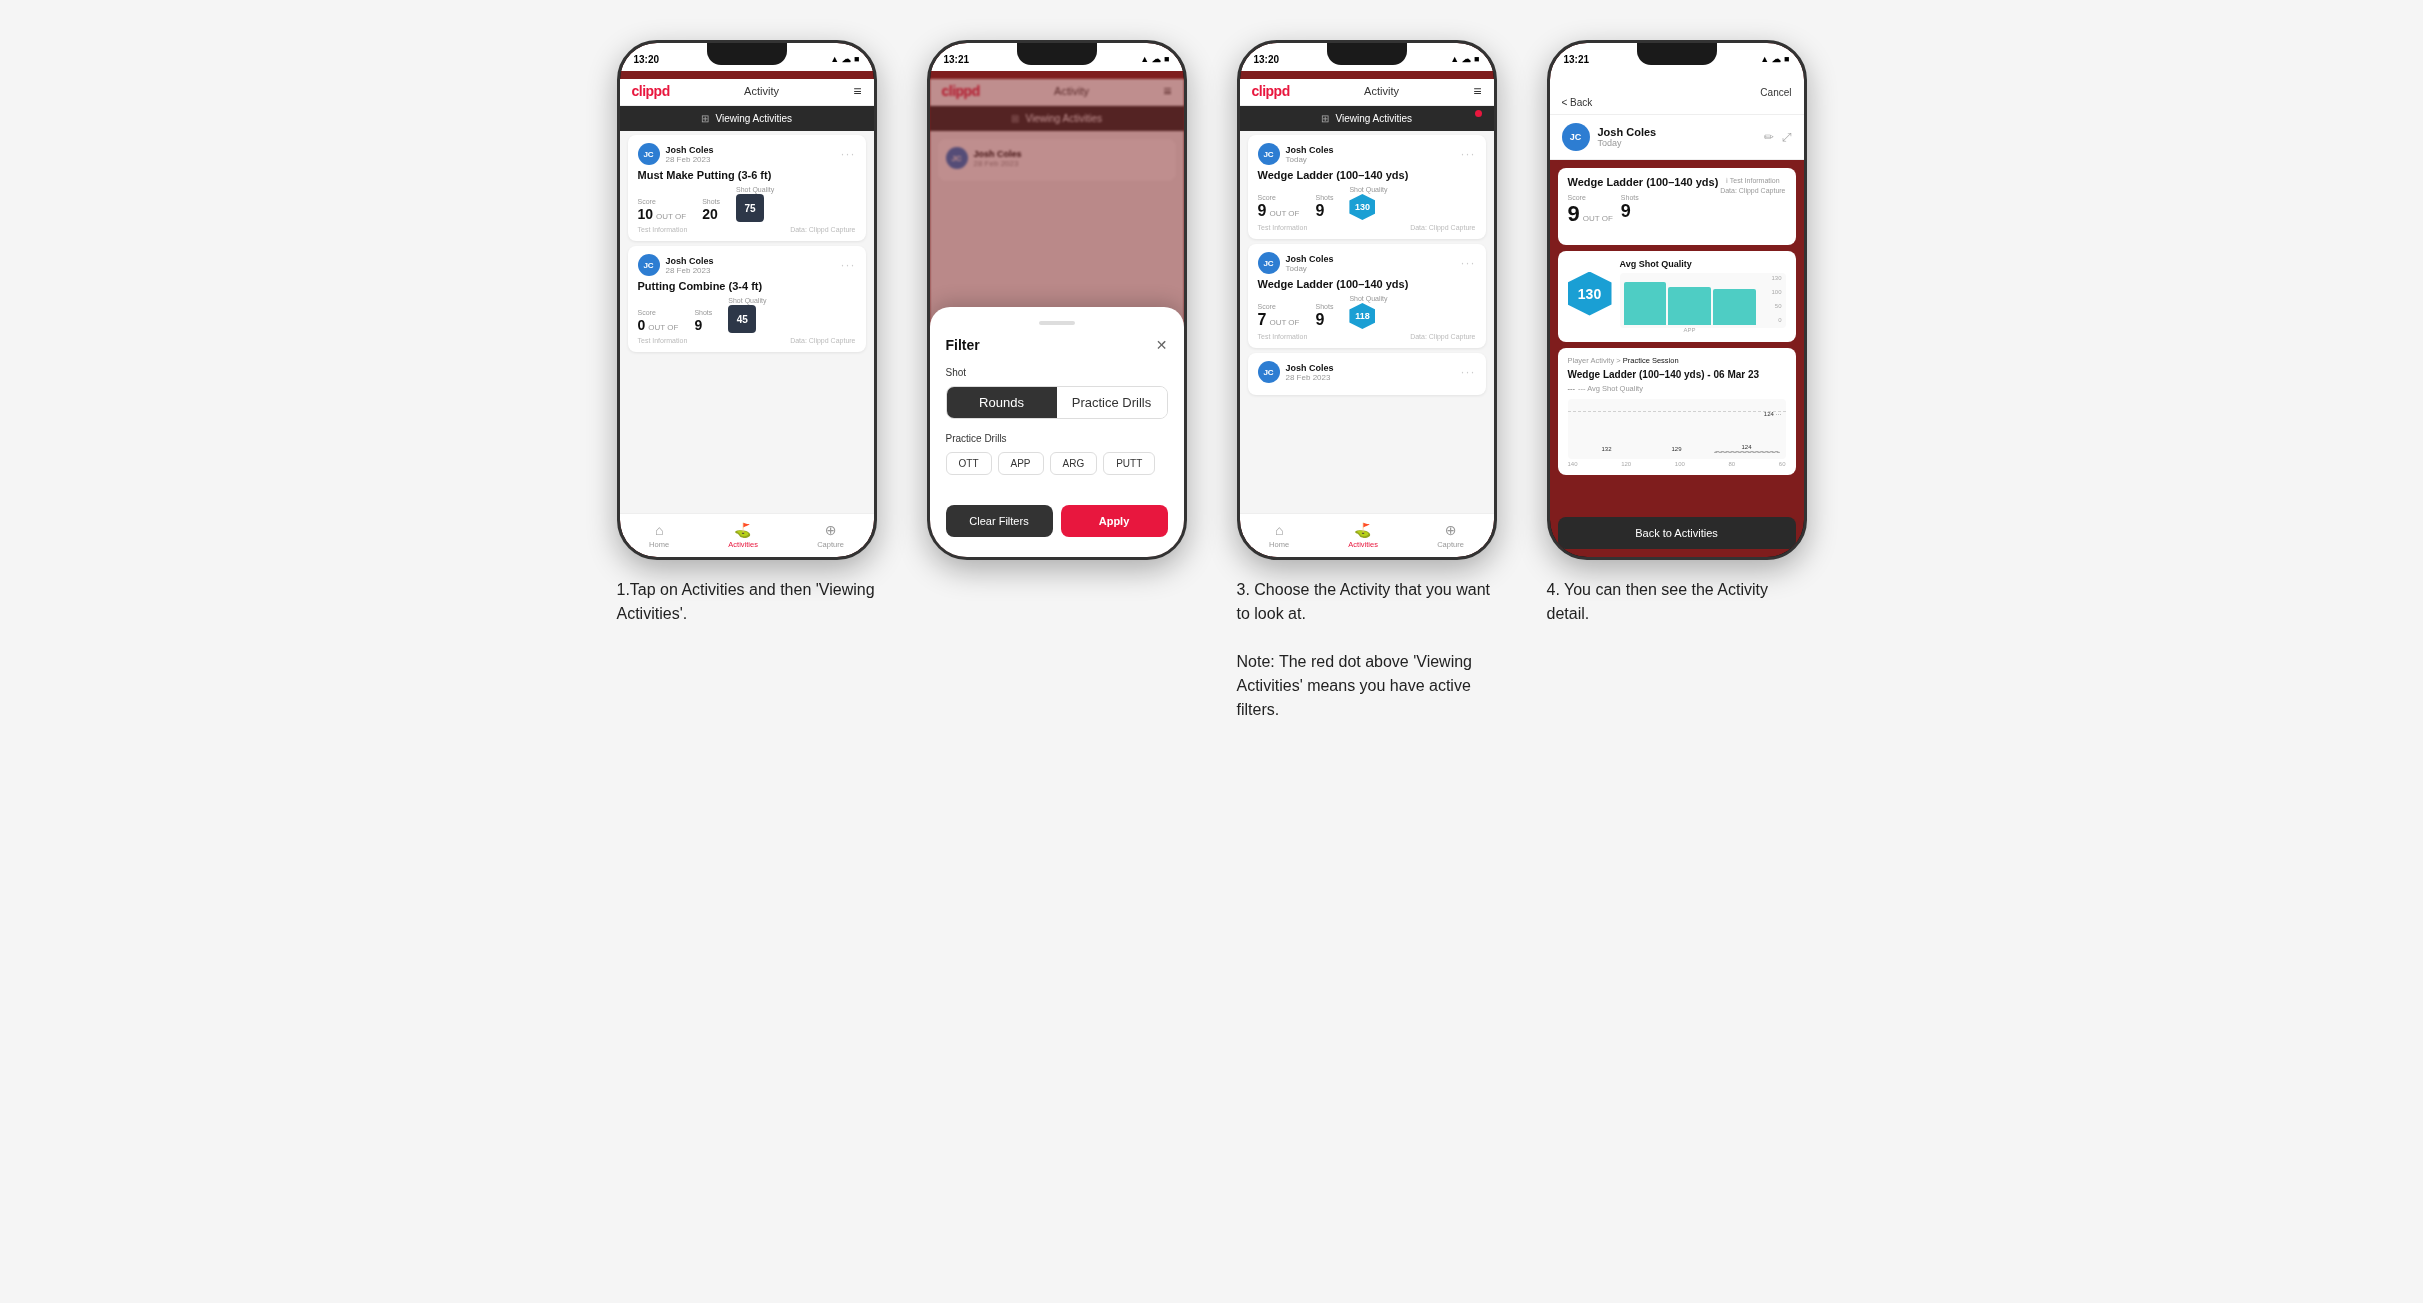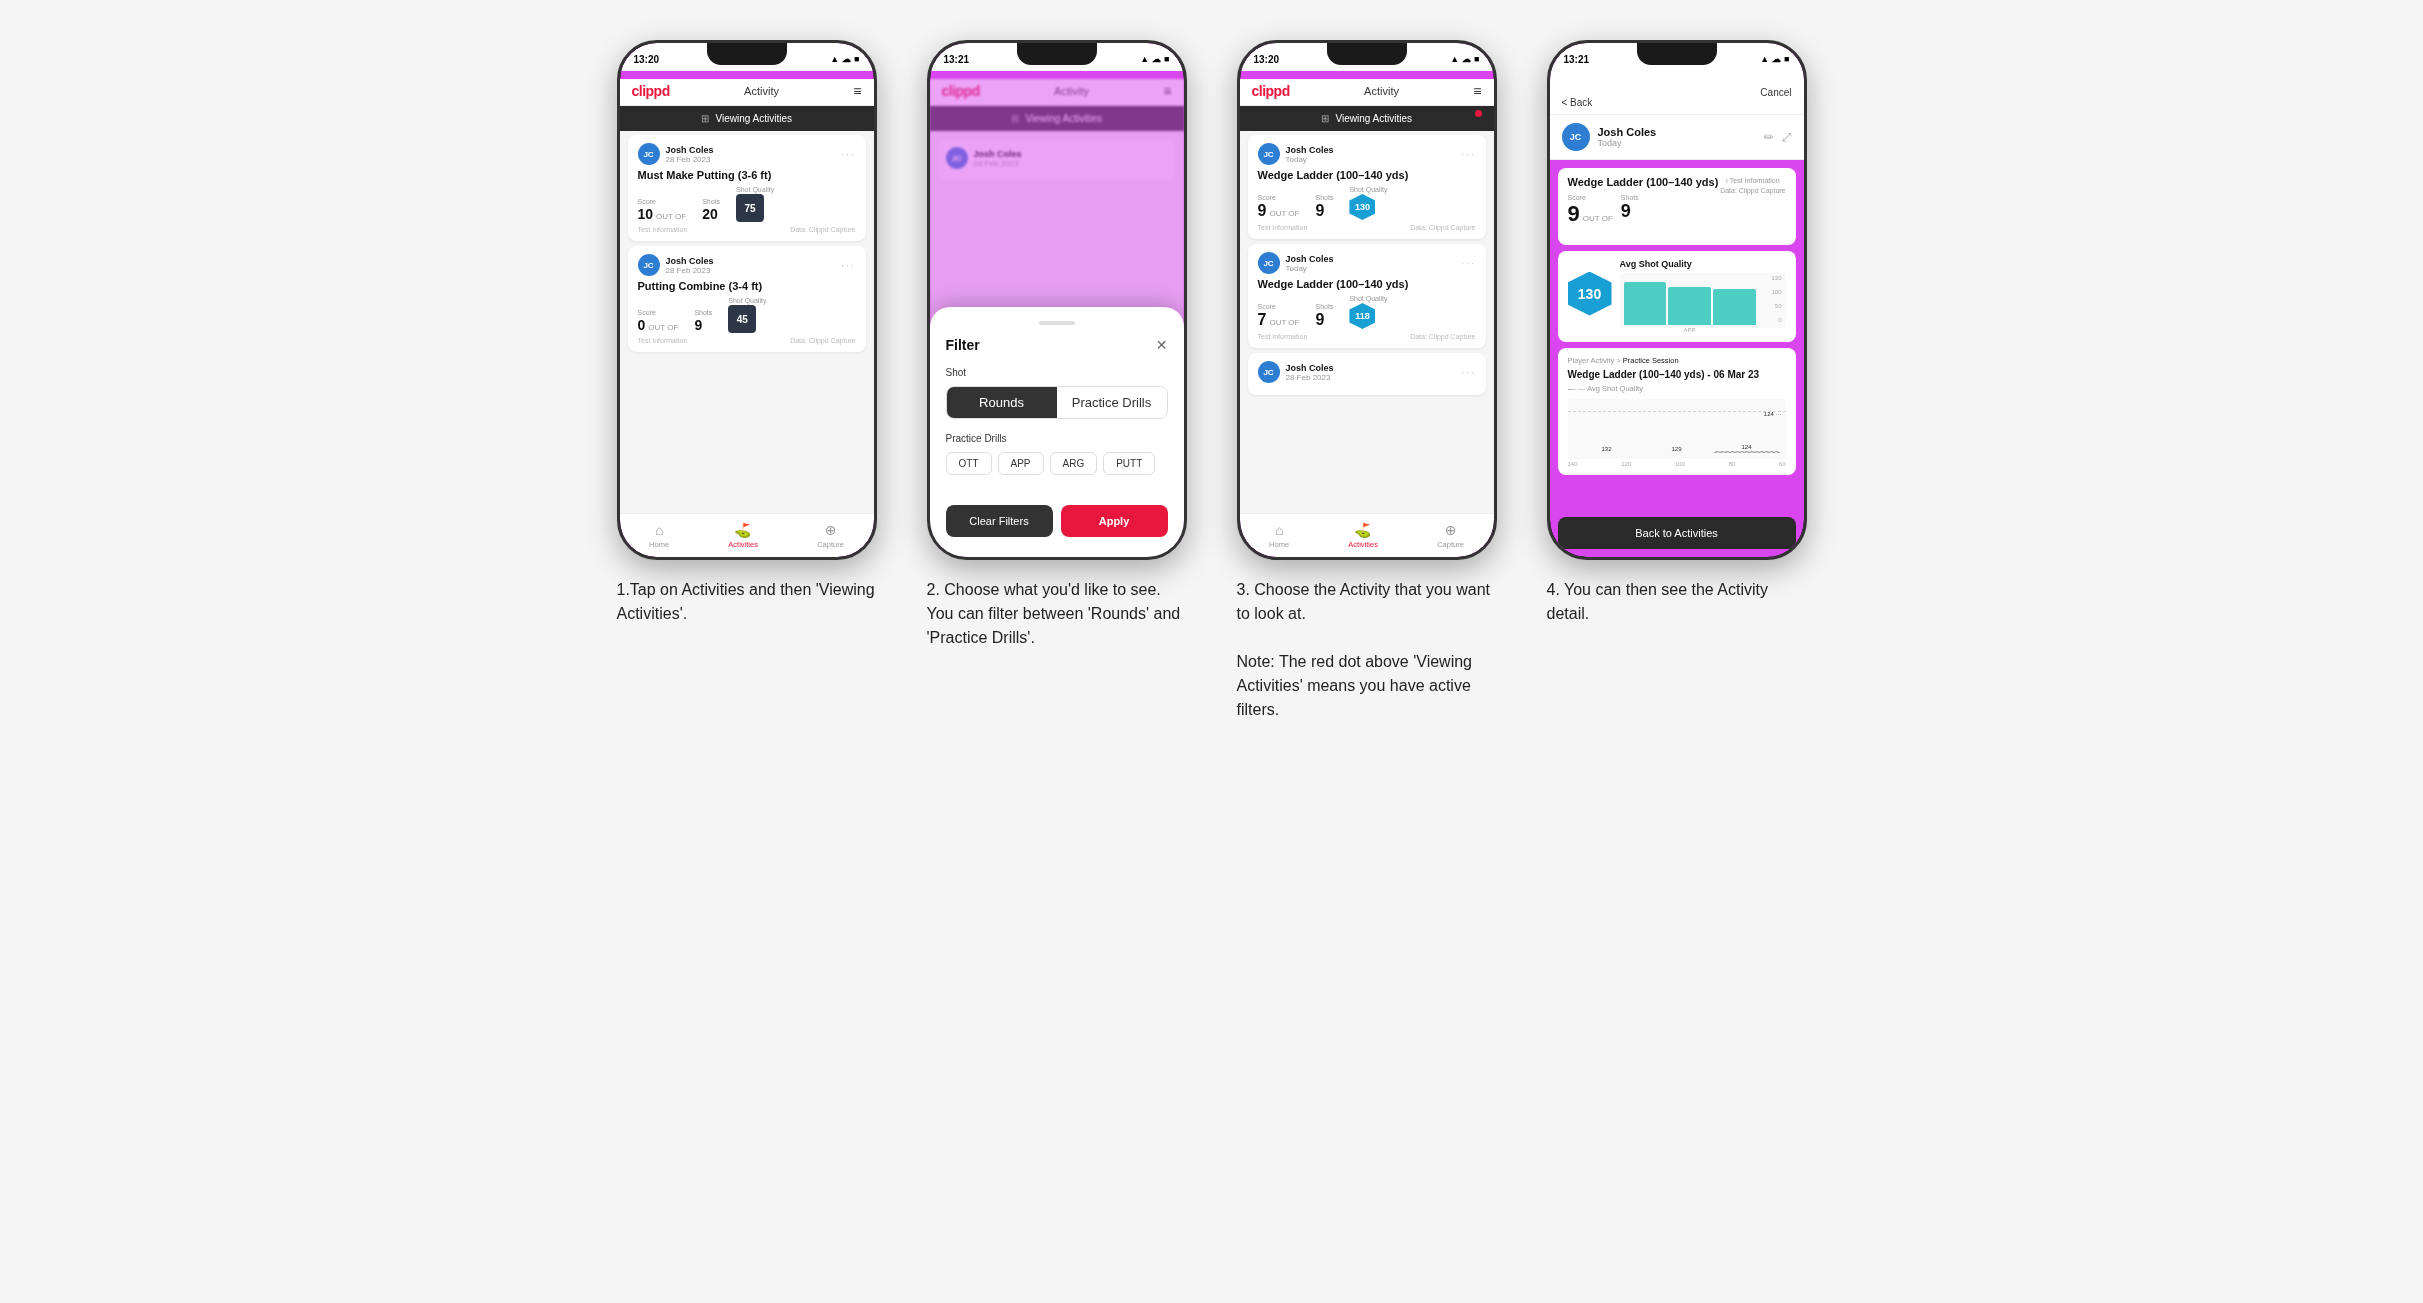--- a/index.html
+++ b/index.html
@@ -41,21 +41,21 @@
       transform: translateX(-50%);
       width: 80px;
       height: 22px;
       background: #1a1a1a;
       border-radius: 0 0 14px 14px;
       z-index: 10;
     }
     .phone-screen {
       width: 100%;
       height: 100%;
-      background: #d946ef;
+      background: #7f1d1d;
       border-radius: 37px;
       overflow: hidden;
       display: flex;
       flex-direction: column;
     }
     
     .status-bar {
       height: 28px;
       background: #fff;
       display: flex;
@@ -564,21 +564,20 @@
             <span class="drill-tag">ARG</span>
             <span class="drill-tag">PUTT</span>
           </div>
           <div class="modal-actions">
             <button class="btn-clear">Clear Filters</button>
             <button class="btn-apply">Apply</button>
           </div>
         </div>
       </div>
     </div>
-    <div class="caption">2. Choose what you'd like to see. You can filter between 'Rounds' and 'Practice Drills'.</div>
   </div>
 
   <div class="phone-section">
     <div class="phone-frame">
       <div class="phone-notch"></div>
       <div class="phone-screen">
 
         <div class="status-bar">
           <span class="status-bar-time">13:20</span>
           <div class="status-icons">

